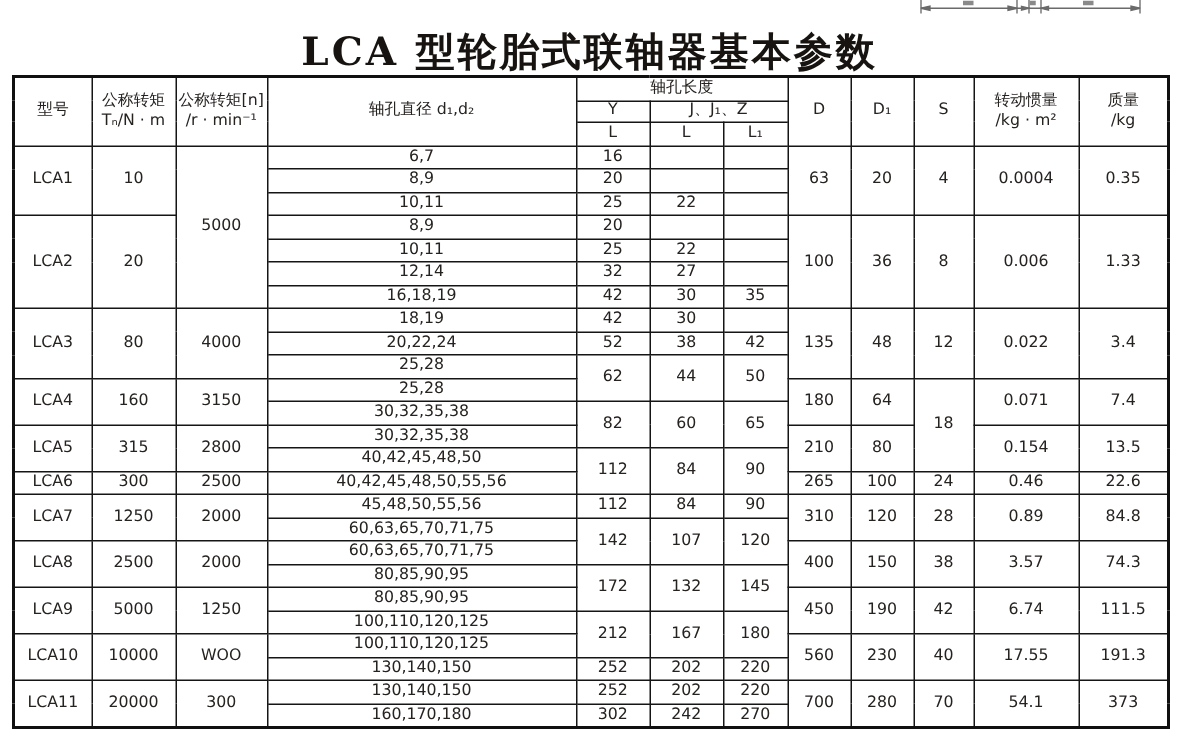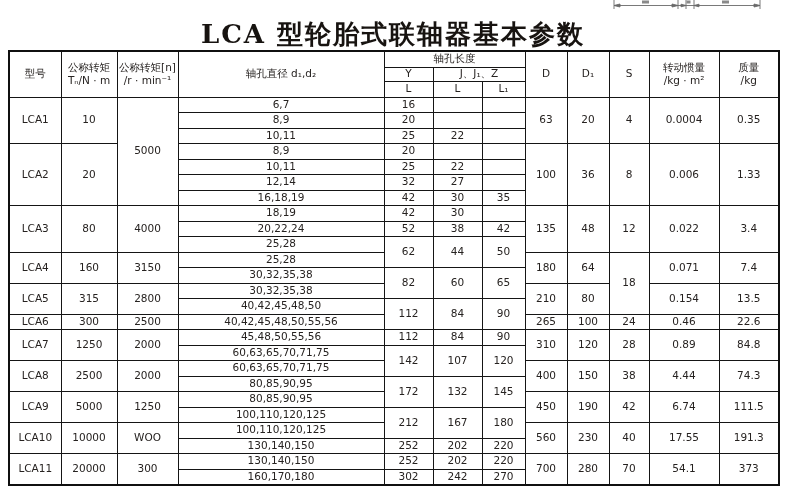--- a/index.html
+++ b/index.html
@@ -259,21 +259,21 @@
     </tr>
 
     <tr class="drow">
       <td rowspan="2">LCA8</td>
       <td rowspan="2">2500</td>
       <td rowspan="2">2000</td>
       <td>60,63,65,70,71,75</td>
       <td rowspan="2">400</td>
       <td rowspan="2">150</td>
       <td rowspan="2">38</td>
-      <td rowspan="2">4.44</td>
+      <td rowspan="2">3.57</td>
       <td rowspan="2">74.3</td>
     </tr>
     <tr class="drow">
       <td>80,85,90,95</td>
       <td rowspan="2">172</td>
       <td rowspan="2">132</td>
       <td rowspan="2">145</td>
     </tr>
 
     <tr class="drow">

